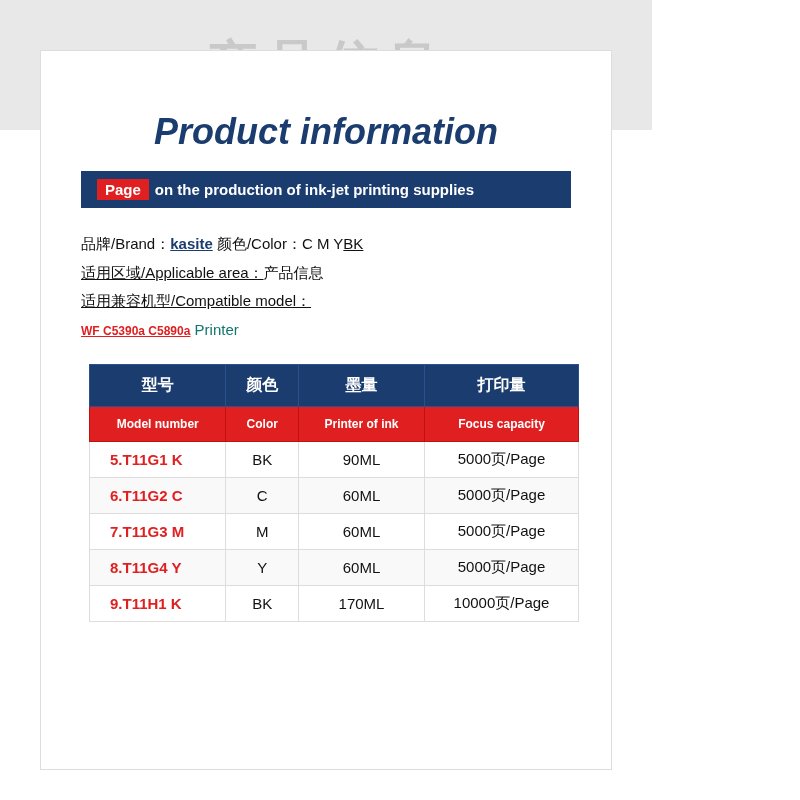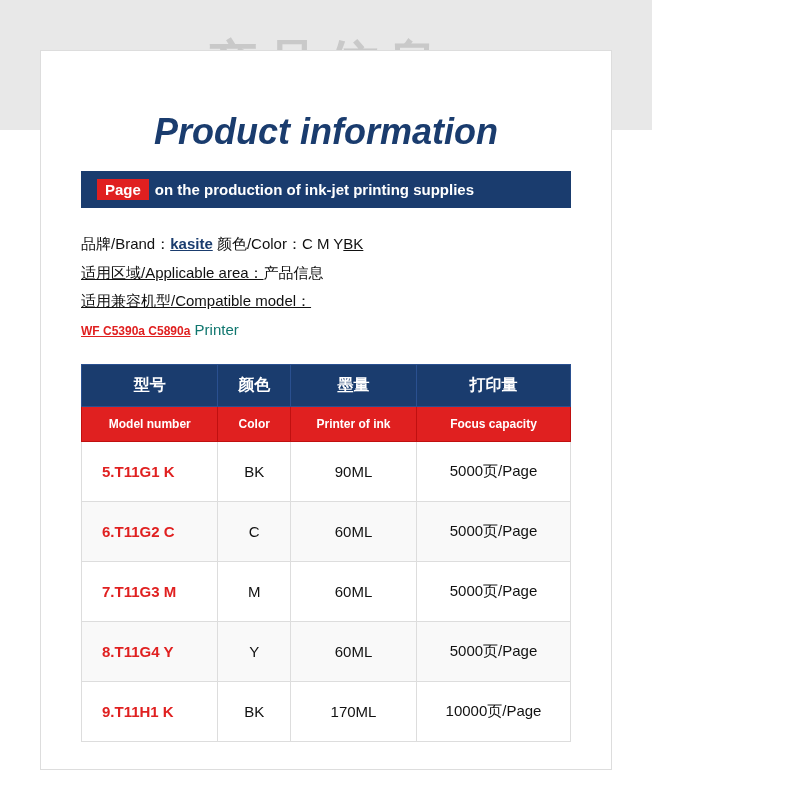--- a/index.html
+++ b/index.html
@@ -121,20 +121,21 @@
     .info-section .printer-text {
       color: #0f766e;
       font-size: 15px;
     }
 
     
     .product-table {
       width: 100%;
       border-collapse: collapse;
       margin-top: 10px;
+      margin-left: 8px;
     }
 
     .product-table .header-cn {
       background: #1a3c6e;
       color: #fff;
       font-size: 16px;
       font-weight: bold;
     }
 
     .product-table .header-cn td {
@@ -150,21 +151,21 @@
       font-weight: bold;
     }
 
     .product-table .header-en td {
       padding: 10px 12px;
       text-align: center;
       border: 1px solid #c01010;
     }
 
     .product-table .data-row td {
-      padding: 20px 12px;
+      padding: 8px 12px;
       text-align: center;
       font-size: 15px;
       color: #111;
       border: 1px solid #ddd;
     }
 
     .product-table .data-row td:first-child {
       color: #e02020;
       font-weight: bold;
       text-align: left;

